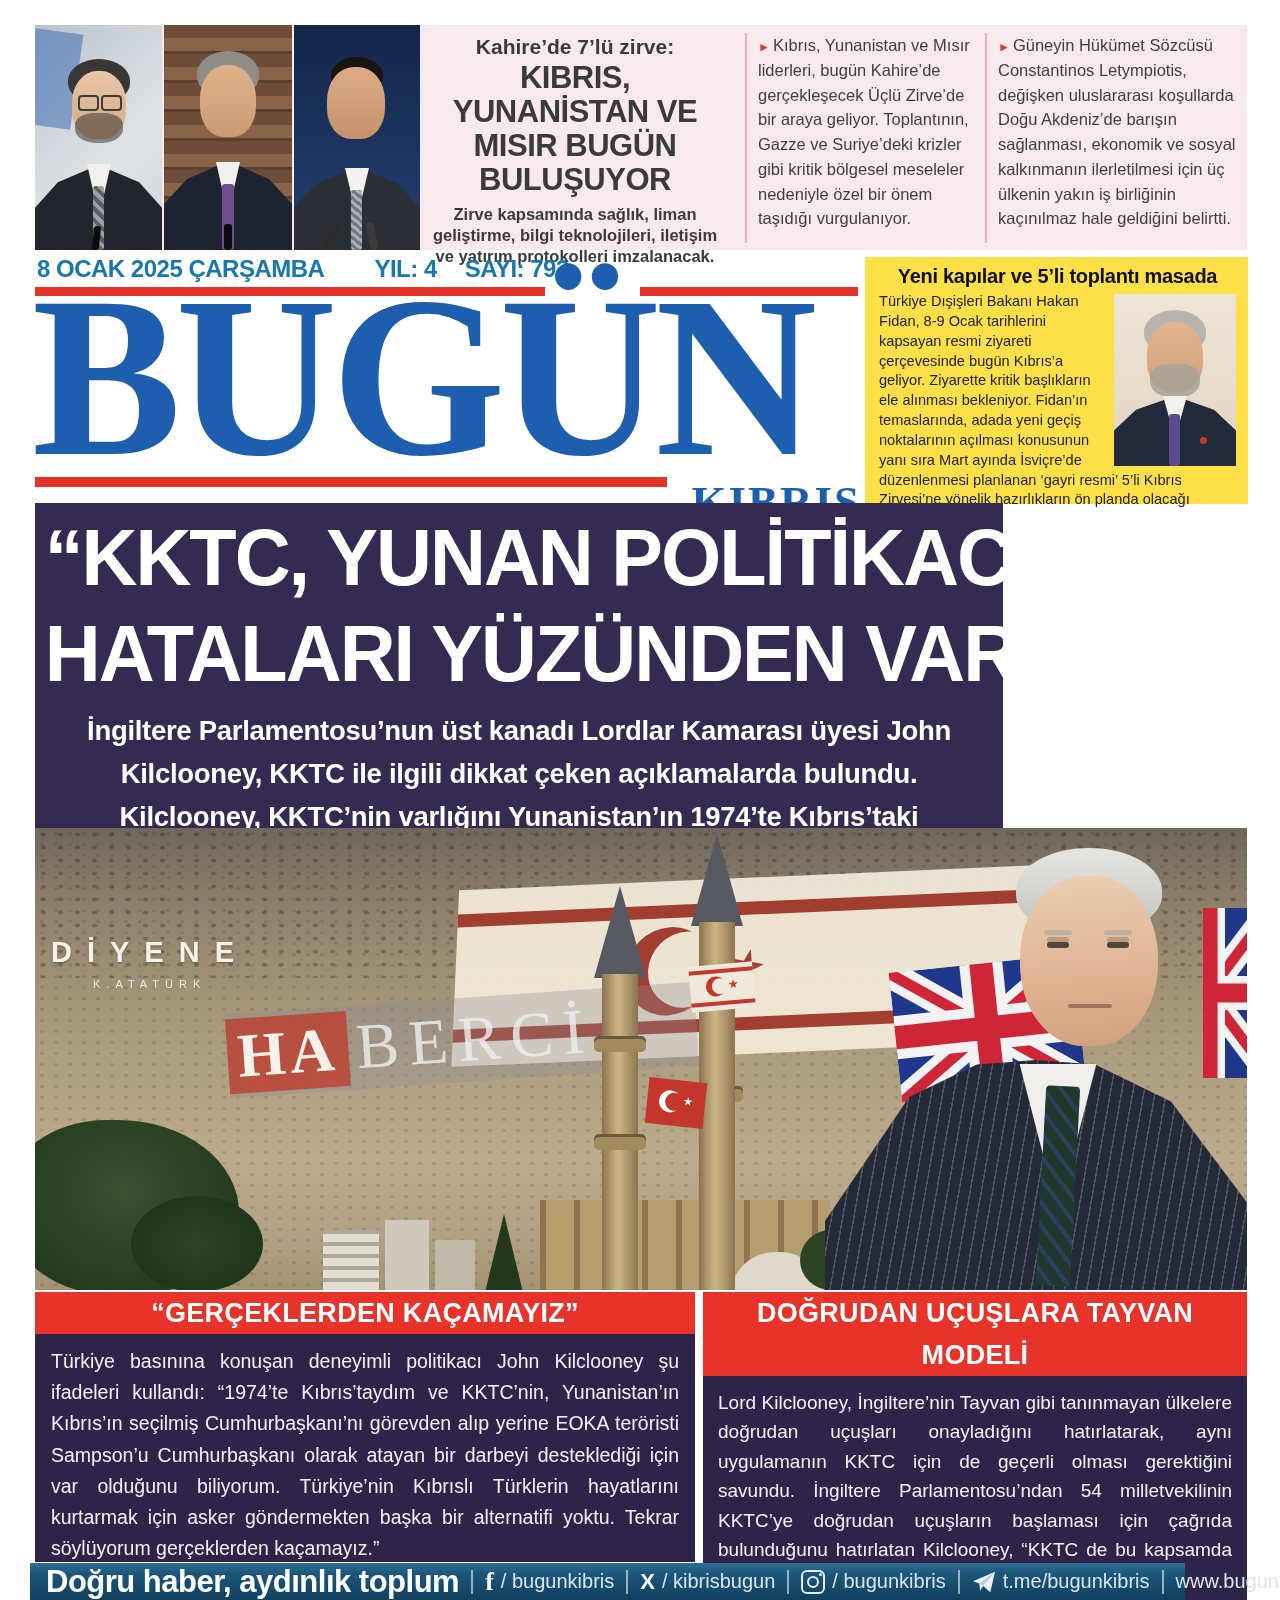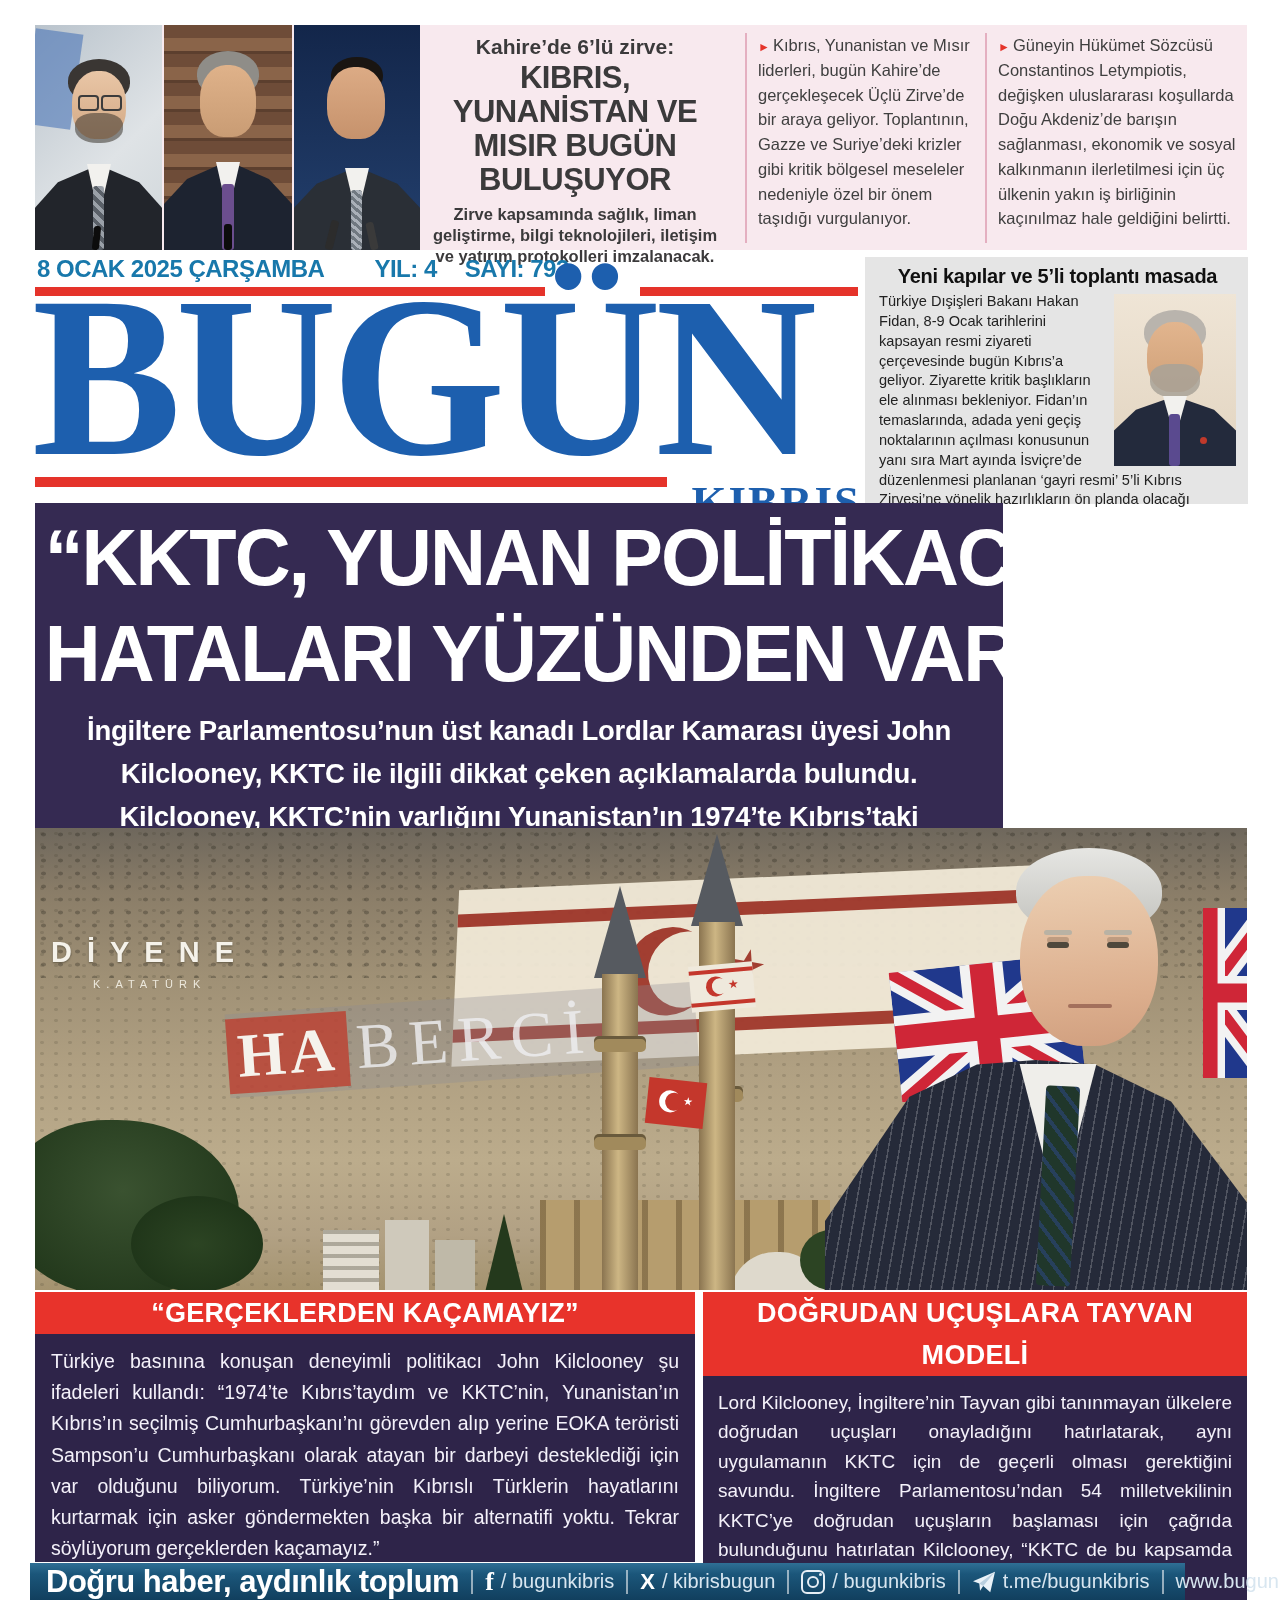--- a/index.html
+++ b/index.html
@@ -34,21 +34,21 @@
   .red-bar-top{position:absolute;left:35px;top:287px;width:823px;height:9px;
       background:linear-gradient(90deg,#e5332a 0 62%,transparent 62% 73.5%,#e5332a 73.5% 100%);}
   .masthead-title{position:absolute;left:32px;top:262px;width:830px;height:230px;overflow:visible;
       font-family:"Liberation Serif",serif;font-weight:bold;color:#1d5fae;font-size:224px;
       line-height:224px;letter-spacing:-6px;transform:scaleY(1.02);transform-origin:top left;white-space:nowrap;}
   .red-bar-bottom{position:absolute;left:35px;top:477px;width:632px;height:10px;background:#e5332a;}
   .masthead-region{position:absolute;left:686px;top:448px;width:175px;text-align:right;
       font-family:"Liberation Serif",serif;font-weight:bold;color:#1d5fae;font-size:45px;letter-spacing:2px;margin-top:28px;}
 
   
-  .fidan{position:absolute;left:865px;top:257px;width:383px;height:247px;background:#e5e5e5;
+  .fidan{position:absolute;left:865px;top:257px;width:383px;height:247px;background:#fde047;
          box-sizing:border-box;padding:8px 12px 6px 14px;}
   .fidan-title{font-size:20px;font-weight:bold;color:#101010;text-align:center;letter-spacing:-0.3px;}
   .fidan-photo{float:right;width:122px;height:172px;margin:6px 0 0 8px;position:relative;
          background:linear-gradient(180deg,#efe5d6,#e2d4c0);overflow:hidden;}
   .fidan-body{font-size:14.6px;line-height:1.36;color:#222;margin-top:4px;text-align:left;}
 
   
   .main-block{position:absolute;left:35px;top:503px;width:968px;height:325px;background:#352a52;color:#fff;}
   .main-h1{text-align:center;font-weight:bold;font-size:79px;line-height:82px;letter-spacing:-2px;
            transform:scaleX(0.98);transform-origin:center;margin-top:14px;white-space:nowrap;}
@@ -161,21 +161,21 @@
       <div class="hair" style="left:37px;top:32px;width:52px;height:36px;background:#191512;"></div>
       <div class="face" style="left:33px;top:42px;width:58px;height:72px;background:linear-gradient(180deg,#dcab85,#c6926c);"></div>
       <div class="suit" style="height:92px;background:#2a2f36;clip-path:polygon(0 100%,0 54%,18% 28%,42% 14%,58% 14%,82% 28%,100% 54%,100% 100%);"></div>
       <div class="shirt" style="left:51px;bottom:42px;width:24px;height:40px;clip-path:polygon(0 0,100% 0,60% 100%,40% 100%);"></div>
       <div class="tie" style="left:57px;bottom:0;width:11px;height:60px;background:repeating-linear-gradient(40deg,#aab0b8 0 3px,#707880 3px 6px);"></div>
       <div class="mic" style="left:34px;bottom:0;width:8px;height:30px;transform:rotate(14deg);background:#2c2c2c;"></div>
       <div class="mic" style="left:74px;bottom:0;width:8px;height:28px;transform:rotate(-12deg);background:#3a3a3a;"></div>
     </div>
 
     <div class="pink-box">
-      <div class="kicker">Kahire’de 6’lü zirve:</div>
+      <div class="kicker">Kahire’de 7’lü zirve:</div>
       <div class="pink-head">KIBRIS, YUNANİSTAN VE MISIR BUGÜN BULUŞUYOR</div>
       <div class="pink-sub">Zirve kapsamında sağlık, liman geliştirme, bilgi teknolojileri, iletişim ve yatırım protokolleri imzalanacak.</div>
     </div>
 
     <div class="tcol" style="left:710px;width:232px;">
       <span class="arr">►</span><span>Kıbrıs, Yunanistan ve Mısır liderleri, bugün Kahire’de gerçekleşecek Üçlü Zirve’de bir araya geliyor. Toplantının, Gazze ve Suriye’deki krizler gibi kritik bölgesel meseleler nedeniyle özel bir önem taşıdığı vurgulanıyor.</span>
     </div>
     <div class="tcol" style="left:950px;width:262px;">
       <span class="arr">►</span><span>Güneyin Hükümet Sözcüsü Constantinos Letympiotis, değişken uluslararası koşullarda Doğu Akdeniz’de barışın sağlanması, ekonomik ve sosyal kalkınmanın ilerletilmesi için üç ülkenin yakın iş birliğinin kaçınılmaz hale geldiğini belirtti.</span>
     </div>

